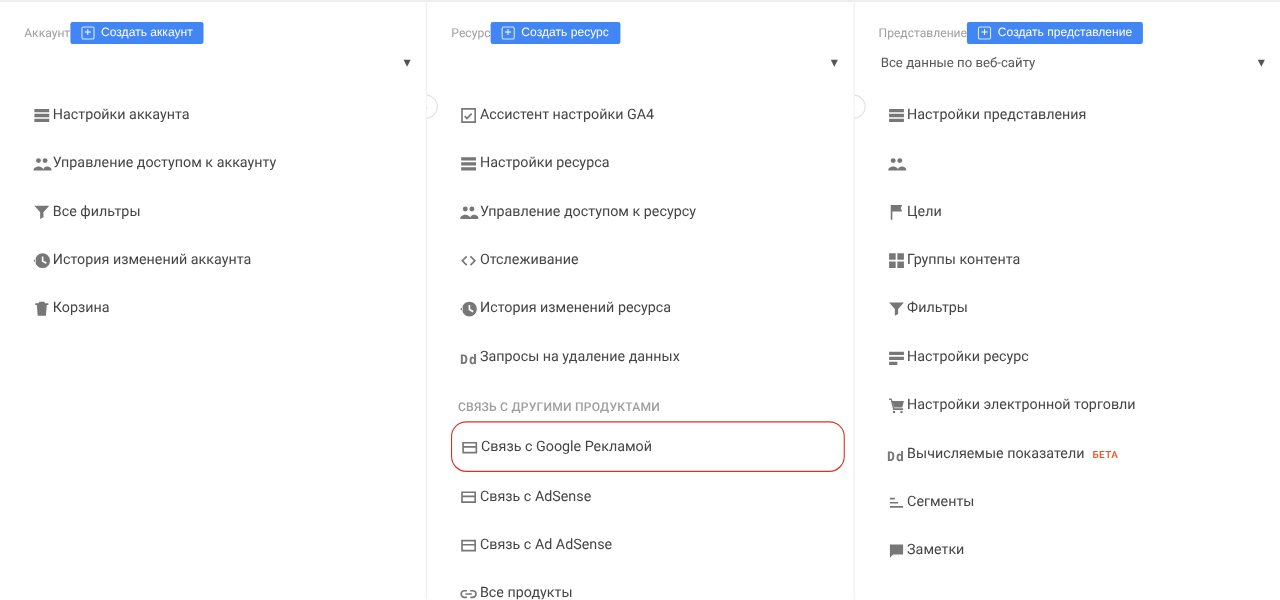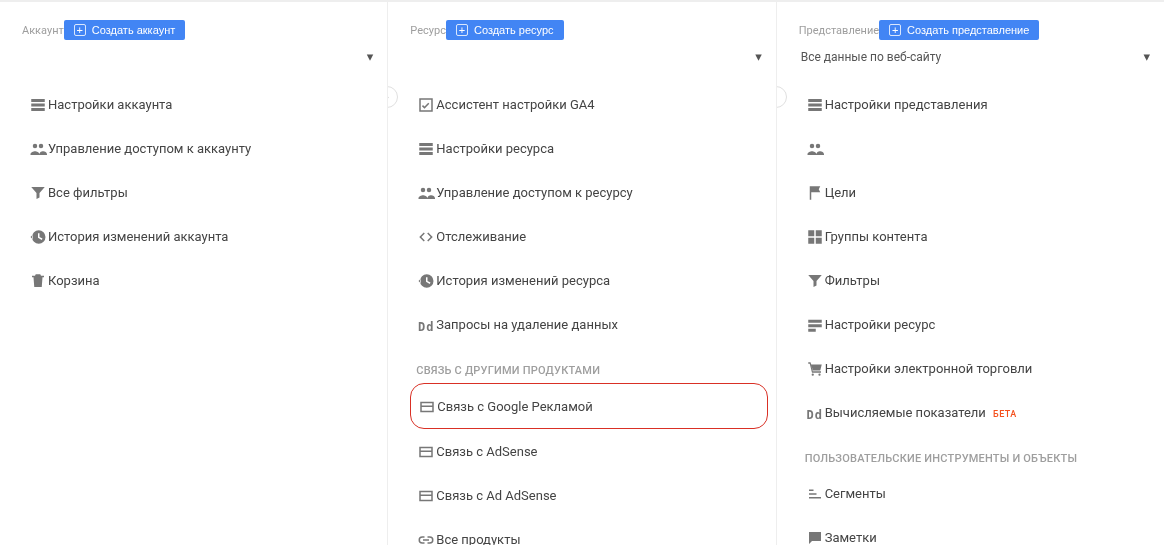--- a/index.html
+++ b/index.html
@@ -290,21 +290,20 @@
     <div class="item">
       <span class="icn">
           <span class="dd-icn">Dd</span>
         </span>
       <span class="lbl">
         <span>Вычисляемые показатели</span>
         <span class="badge">БЕТА</span>
       </span>
     </div>
 
-    <div class="section-head">ПОЛЬЗОВАТЕЛЬСКИЕ ИНСТРУМЕНТЫ И ОБЪЕКТЫ</div>
 
     <div class="item">
       <span class="icn">
           <svg viewBox="0 0 24 24">
             <path d="M4 6h6v2H4zM4 11h10v2H4zM4 16h16v2H4z"></path>
           </svg>
         </span>
       <span class="lbl">Сегменты</span>
     </div>
     <div class="item">

